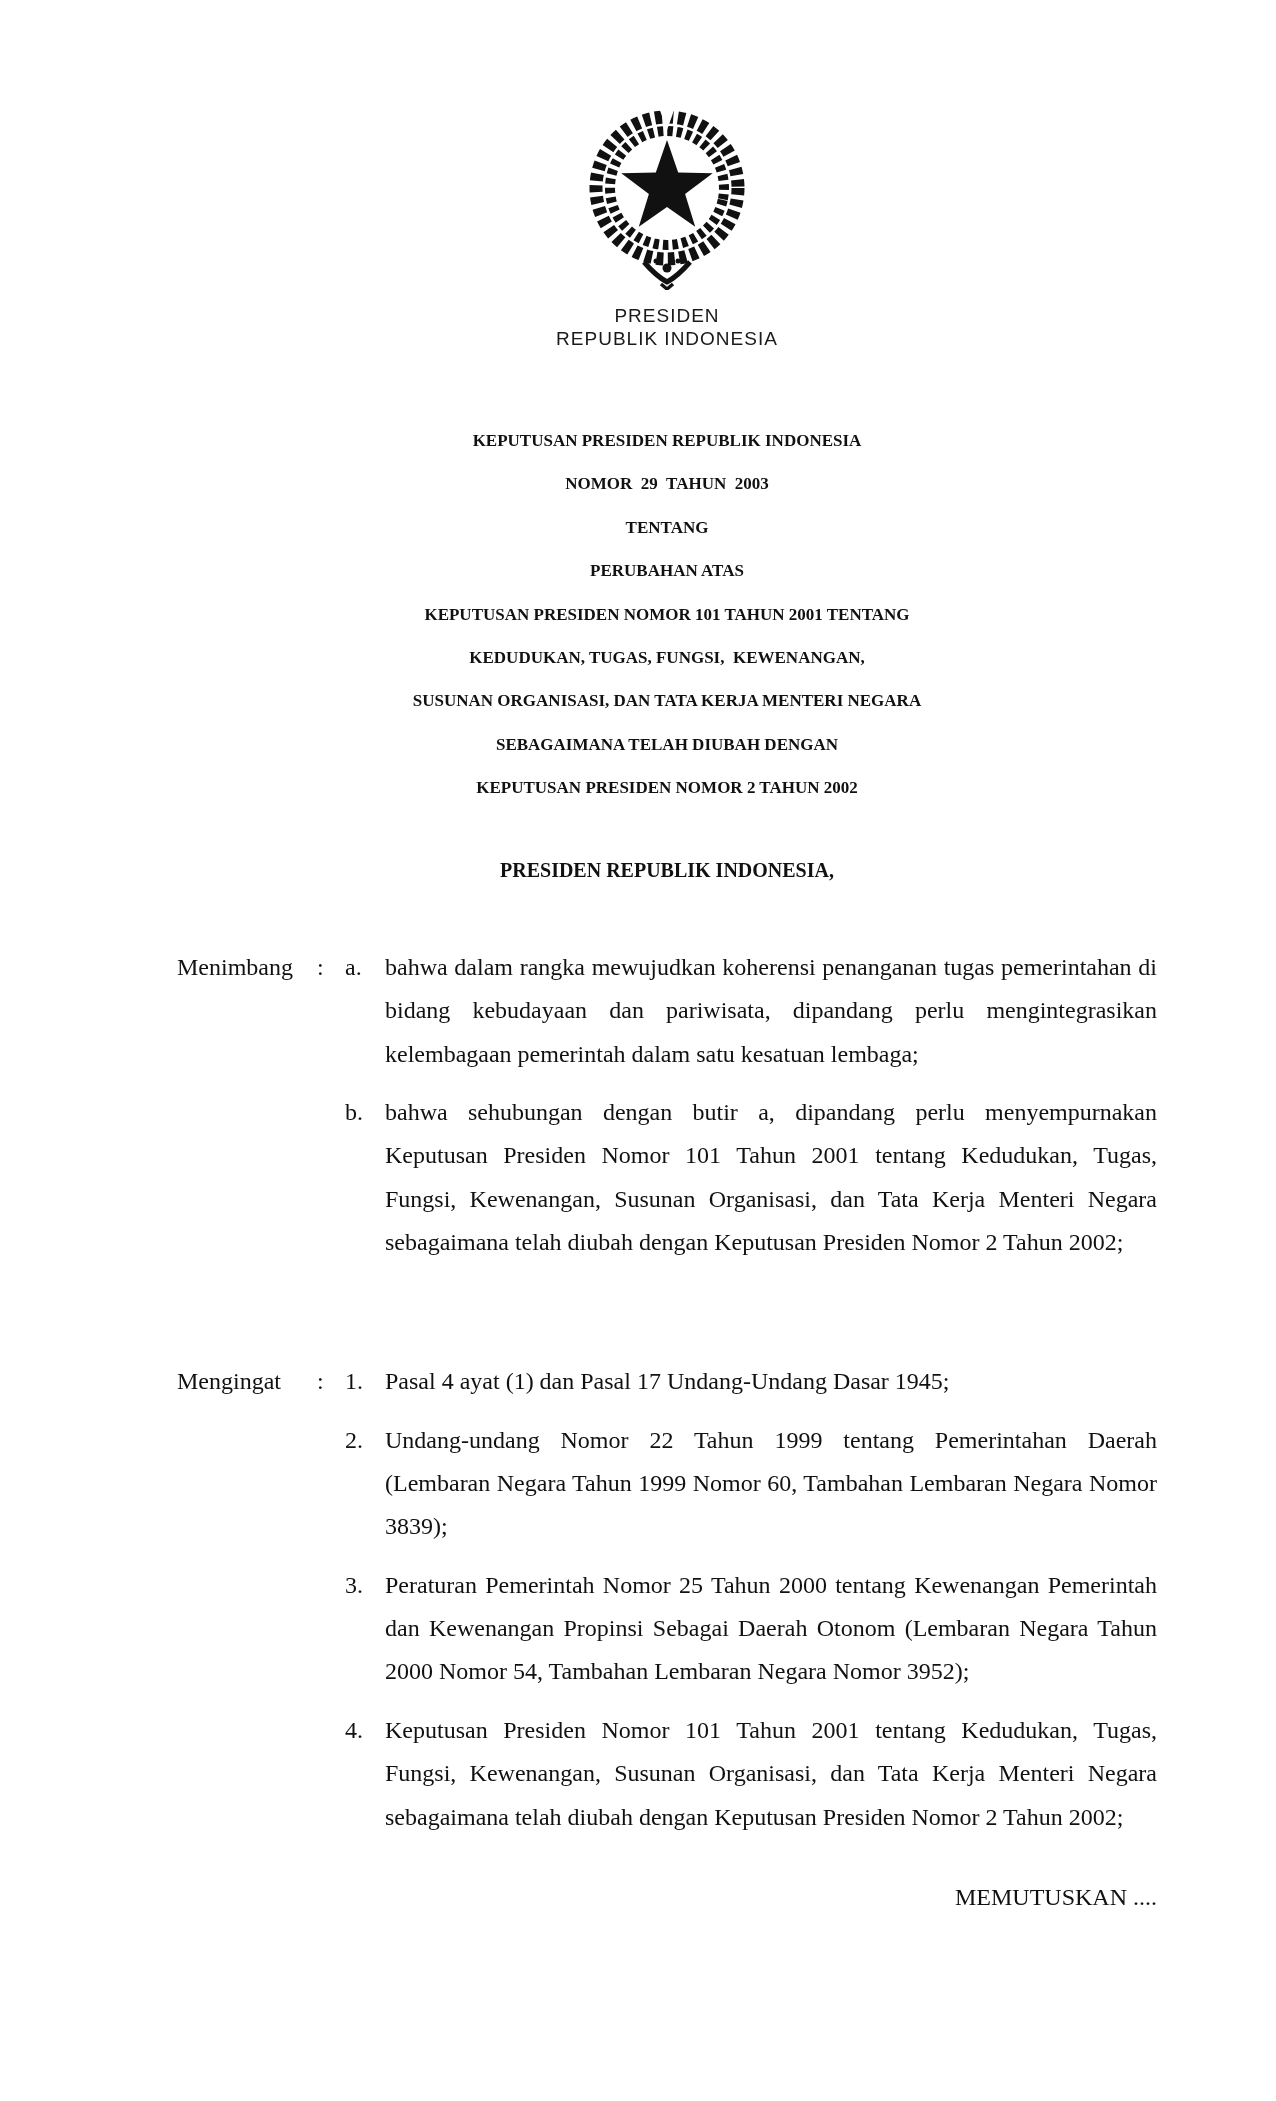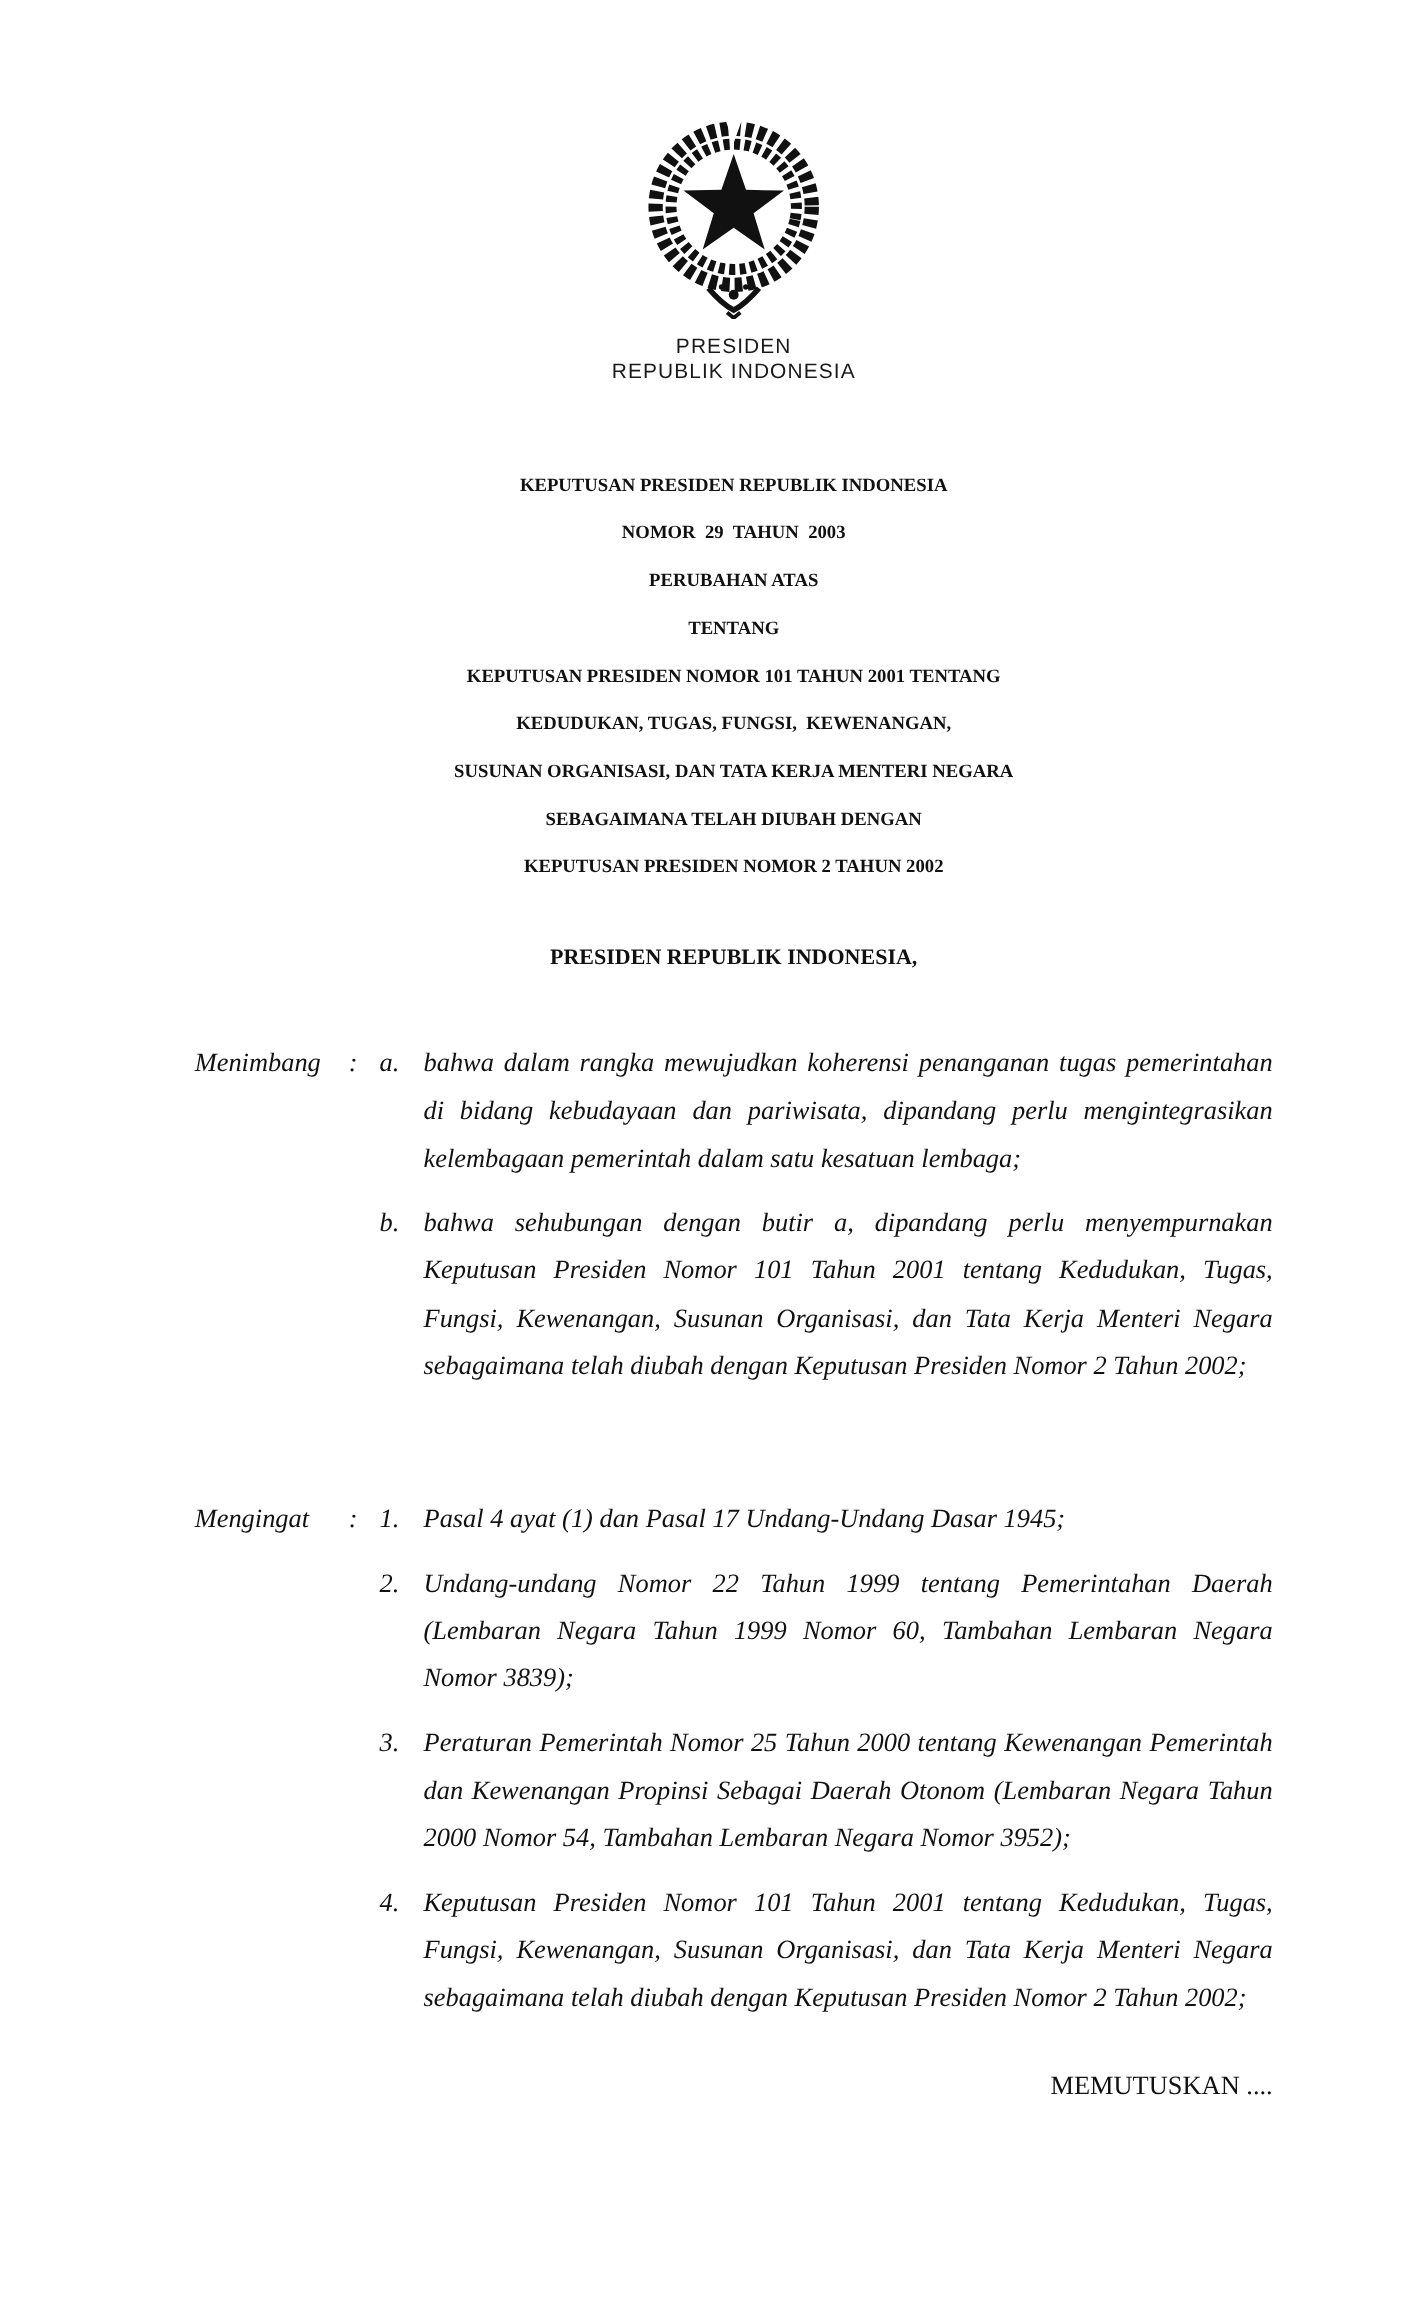--- a/index.html
+++ b/index.html
@@ -38,21 +38,20 @@
   }
   
   .body-text{
     position:absolute; top:946px; left:177px; width:980px;
     font-size:24px; line-height:43.35px;
   }
   .section{
     display:grid;
     grid-template-columns:140px 28px 1fr;
     align-items:start;
-    font-style:italic;
   }
   .section.recalling{ margin-top:81px; }
   .sec-label{ white-space:nowrap; }
   .sec-colon{ text-align:left; }
   .items{ min-width:0; }
   .item{ display:flex; margin-bottom:15px; }
   .item-marker{ flex:0 0 40px; width:40px; }
   .item-text{ flex:1; text-align:justify; }
   .continuation{
     margin-top:22px;
@@ -80,22 +79,22 @@
         <path d="M75,186 L81,191 L87,186" fill="none" stroke="#111111" stroke-width="3.5"></path>
       </g>
     </svg>
     <div class="lh-line first">PRESIDEN</div>
     <div class="lh-line">REPUBLIK INDONESIA</div>
   </div>
 
   <div class="title-block">
     <div class="title-line">KEPUTUSAN PRESIDEN REPUBLIK INDONESIA</div>
     <div class="title-line">NOMOR  29  TAHUN  2003</div>
+    <div class="title-line">TENTANG</div>
     <div class="title-line">PERUBAHAN ATAS</div>
-    <div class="title-line">TENTANG</div>
     <div class="title-line">KEPUTUSAN PRESIDEN NOMOR 101 TAHUN 2001 TENTANG</div>
     <div class="title-line">KEDUDUKAN, TUGAS, FUNGSI,  KEWENANGAN,</div>
     <div class="title-line">SUSUNAN ORGANISASI, DAN TATA KERJA MENTERI NEGARA</div>
     <div class="title-line">SEBAGAIMANA TELAH DIUBAH DENGAN</div>
     <div class="title-line">KEPUTUSAN PRESIDEN NOMOR 2 TAHUN 2002</div>
   </div>
 
   <div class="salutation">PRESIDEN REPUBLIK INDONESIA,</div>
 
   <div class="body-text">

